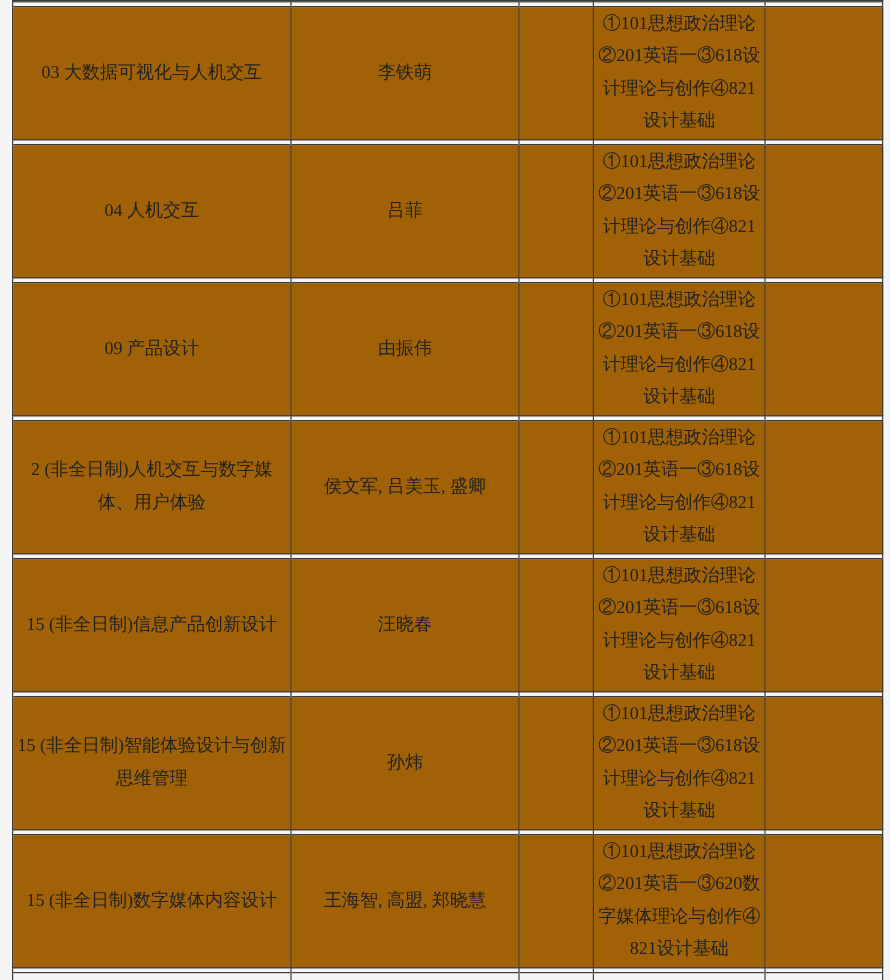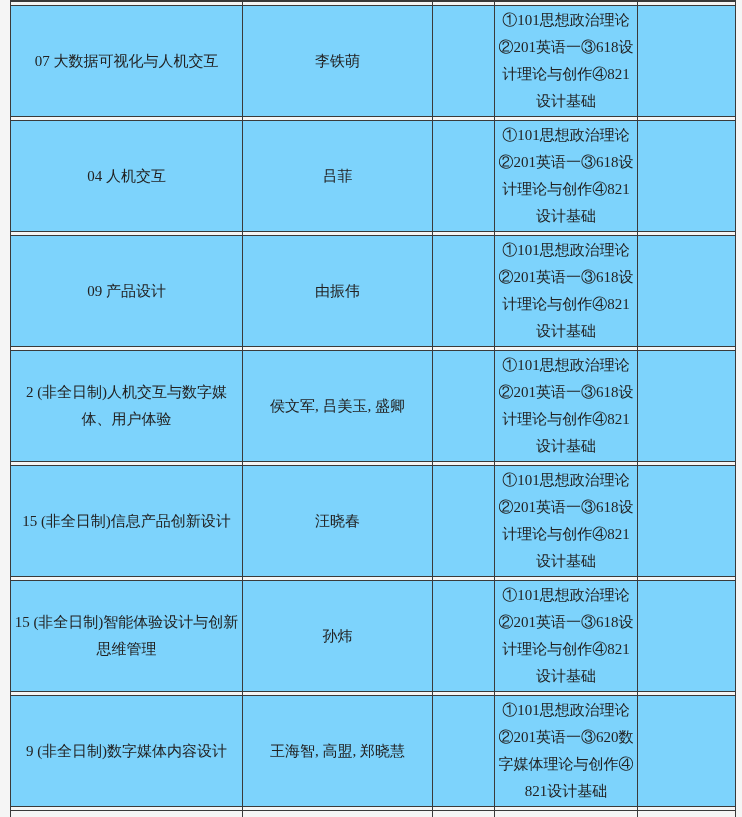--- a/index.html
+++ b/index.html
@@ -28,21 +28,21 @@
     text-align: center;
     vertical-align: middle;
     font-size: 15px;
     line-height: 27px;
     padding: 0 3px;
     word-break: break-all;
     overflow-wrap: anywhere;
   }
   tr.content-row td {
     height: 110px;
-    background: #7dd3fc;
+    background: #a16207;
   }
   tr.gap-row td {
     border-top: none;
     border-bottom: none;
     height: 3px;
     padding: 0;
     background: #f5f5f5;
   }
   tr.edge-row td {
     height: 0;
@@ -80,21 +80,21 @@
     </tr>
     <tr class="gap-row">
       <td></td>
           <td></td>
           <td></td>
           <td></td>
           <td></td>
     </tr>
 
     <tr class="content-row">
-      <td>07 大数据可视化与人机交互</td>
+      <td>03 大数据可视化与人机交互</td>
       <td>李铁萌</td>
       <td></td>
       <td>①101思想政治理论②201英语一③618设计理论与创作④821设计基础</td>
       <td></td>
     </tr>
     <tr class="gap-row">
       <td></td>
           <td></td>
           <td></td>
           <td></td>
@@ -170,21 +170,21 @@
     </tr>
     <tr class="gap-row">
       <td></td>
           <td></td>
           <td></td>
           <td></td>
           <td></td>
     </tr>
 
     <tr class="content-row">
-      <td>9 (非全日制)数字媒体内容设计</td>
+      <td>15 (非全日制)数字媒体内容设计</td>
       <td>王海智, 高盟, 郑晓慧</td>
       <td></td>
       <td>①101思想政治理论②201英语一③620数字媒体理论与创作④821设计基础</td>
       <td></td>
     </tr>
     <tr class="gap-row">
       <td></td>
           <td></td>
           <td></td>
           <td></td>

